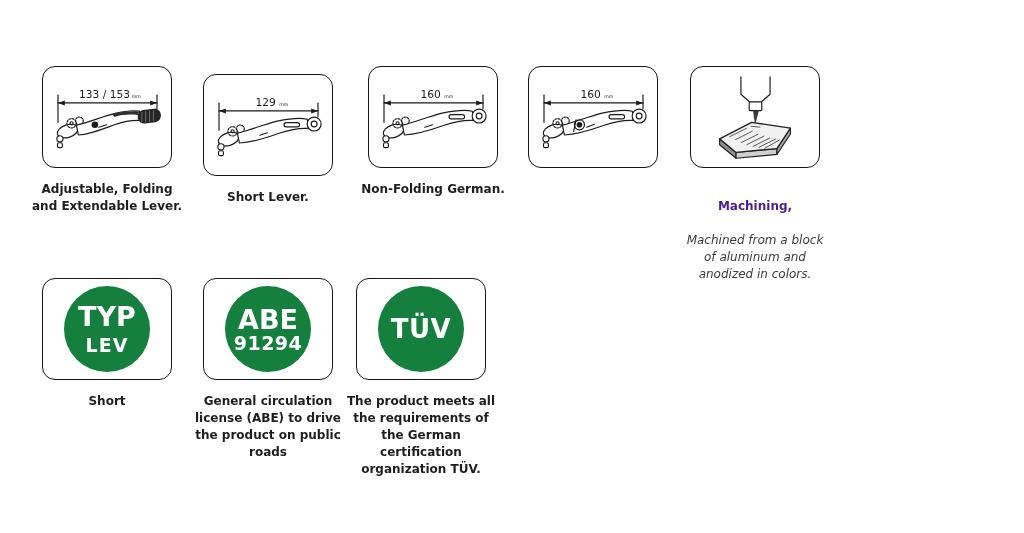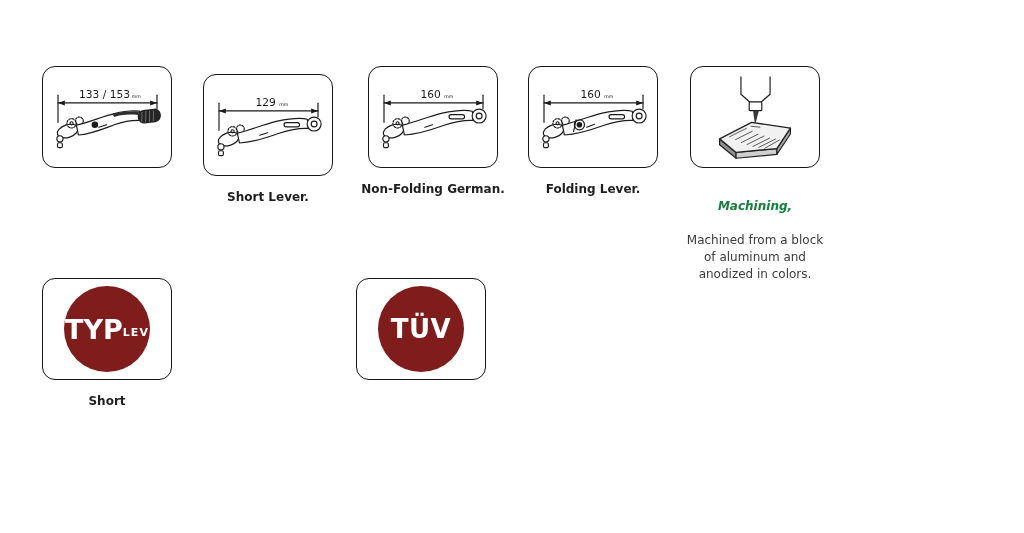--- a/index.html
+++ b/index.html
@@ -10,36 +10,36 @@
   .feat{position:absolute;width:190px;display:flex;flex-direction:column;align-items:center;}
   .box{
     width:130px;height:102px;border:1.6px solid #161616;border-radius:13px;
     background:#fff;box-sizing:border-box;display:flex;align-items:center;justify-content:center;
     flex:0 0 auto;
   }
   .cap{
     margin-top:13px;text-align:center;font-weight:700;font-size:12px;line-height:17px;
     color:#1e1e1e;white-space:pre-line;width:100%;
   }
-  .cap-strong{display:block;font-weight:700;color:#15803d;font-style:italic;}
-  .cap-sub{display:block;font-weight:400;color:#3b3b3b;}
+  .cap-strong{display:block;font-weight:700;color:#4c1d95;}
+  .cap-sub{display:block;font-weight:400;color:#3b3b3b;font-style:italic;}
   svg{display:block;}
   svg text{font-family:"DejaVu Sans","Liberation Sans",sans-serif;fill:#1b1b1b;}
   .ln{fill:none;stroke:#1b1b1b;stroke-width:1.2;stroke-linecap:round;stroke-linejoin:round;}
   .lnw{fill:#ffffff;stroke:#1b1b1b;stroke-width:1.2;stroke-linecap:round;stroke-linejoin:round;}
   .dim{font-size:11px;}
   .dimu{font-size:4.8px;}
   .badge{
-    width:86px;height:86px;border-radius:50%;background:#7f1d1d;color:#ffffff;
-    display:flex;flex-direction:row;align-items:center;justify-content:center;
+    width:86px;height:86px;border-radius:50%;background:#15803d;color:#ffffff;
+    display:flex;flex-direction:column;align-items:center;justify-content:center;
     font-weight:700;text-align:center;
   }
   .badge .b-top{font-size:27px;line-height:1;display:block;}
   .badge .b-top.sm{font-size:26px;letter-spacing:.5px;}
-  .badge .b-bot{font-size:11px;line-height:1;display:block;margin-top:6px;letter-spacing:1px;}
+  .badge .b-bot{font-size:19px;line-height:1;display:block;margin-top:6px;letter-spacing:1px;}
   .badge .b-bot.num{font-size:19px;letter-spacing:.5px;margin-top:1px;}
 </style>
 </head>
 <body>
 
 <div class="canvas">
 
   <div class="feat" style="left:12px;top:66px;">
     <div class="box">
       <svg width="127" height="99" viewBox="0 0 130 102">
@@ -59,20 +59,22 @@
         <path class="lnw" d="M33,59 C48,55 60,50 72,47 C84,44 92,43.5 98,44.5 L99,54 C90,53.5 82,55 72,58.5 C60,63 47,68.5 35,69 Z"></path>
         <path d="M70,47.5 C80,45 90,44 97.5,45 L96.5,48.5 C88,47.5 80,48 72,50.5 Z" fill="#2e2e2e"></path>
         <circle cx="52" cy="58.5" r="3.4" fill="#1b1b1b"></circle>
         <g transform="rotate(-7 108 49)">
           <rect x="96" y="42.5" width="24" height="14" rx="6.5" fill="#252525"></rect>
           <path d="M101,44.5 L99.5,55 M105,44 L103.5,55.5 M109,44 L107.5,55.5 M113,44.5 L111.5,55" stroke="#6f6f6f" stroke-width="1" fill="none"></path>
         </g>
         <path class="ln" d="M56,61 L64,58.5" stroke-width="1.8"></path>
       </svg>
     </div>
+    <div class="cap">Adjustable, Folding
+and Extendable Lever.</div>
   </div>
 
   <div class="feat" style="left:173px;top:66px;margin-top:8px;">
     <div class="box">
       <svg width="127" height="99" viewBox="0 0 130 102">
         <path class="ln" d="M14,28 V56"></path>
         <path class="ln" d="M116,28 V42"></path>
         <path class="ln" d="M14,36 H116"></path>
         <polygon points="14,36 21,33.4 21,38.6" fill="#1b1b1b"></polygon>
         <polygon points="116,36 109,33.4 109,38.6" fill="#1b1b1b"></polygon>
@@ -139,21 +141,20 @@
         <path class="lnw" d="M33,59 C48,55 60,50 74,46.5 C88,43.5 99,43 105,44.5 L106,54 C98,53.5 88,55 76,59 C62,64 47,68.5 35,69 Z"></path>
         <path class="ln" d="M47,53.5 L44.5,65.5" stroke-width="1"></path>
         <circle class="ln" cx="50.5" cy="58.5" r="5.2" stroke-width="1"></circle>
         <circle cx="50.5" cy="58.5" r="2.9" fill="#1b1b1b"></circle>
         <rect class="ln" x="81" y="48" width="16" height="4.5" rx="2.2" stroke-width="1"></rect>
         <circle class="lnw" cx="112" cy="49.5" r="7.2"></circle>
         <circle class="ln" cx="112" cy="49.5" r="3" stroke-width="1"></circle>
         <path class="ln" d="M58,61 L66,58" stroke-width="1.8"></path>
       </svg>
     </div>
-    <div class="cap">Folding Lever.</div>
   </div>
 
   <div class="feat" style="left:660px;top:66px;">
     <div class="box">
       <svg width="127" height="99" viewBox="0 0 130 102">
         <path class="ln" d="M50,9 V27 L59,35 H71 L80,27 V9" stroke-width="1.5"></path>
         <rect class="lnw" x="58.5" y="35" width="13" height="9" rx="1" stroke-width="1.4"></rect>
         <path d="M62.5,44 L64.5,59 L68.5,44 Z" fill="#3a3a3a"></path>
         <polygon points="28,73 28,79 45,93 45,87" fill="#8f8f8f" stroke="#222" stroke-width="1.2" stroke-linejoin="round"></polygon>
         <polygon points="45,87 45,93 87,89 87,83" fill="#cfcfcf" stroke="#222" stroke-width="1.2" stroke-linejoin="round"></polygon>
@@ -176,22 +177,39 @@
   <div class="feat" style="left:12px;top:278px;">
     <div class="box">
       <div class="badge">
         <span class="b-top">TYP</span>
         <span class="b-bot">LEV</span>
       </div>
     </div>
     <div class="cap">Short</div>
   </div>
 
+  <div class="feat" style="left:173px;top:278px;">
+    <div class="box">
+      <div class="badge">
+        <span class="b-top">ABE</span>
+        <span class="b-bot num">91294</span>
+      </div>
+    </div>
+    <div class="cap">General circulation
+license (ABE) to drive
+the product on public
+roads</div>
+  </div>
 
   <div class="feat" style="left:326px;top:278px;">
     <div class="box">
       <div class="badge">
         <span class="b-top sm">TÜV</span>
       </div>
     </div>
+    <div class="cap">The product meets all
+the requirements of
+the German
+certification
+organization TÜV.</div>
   </div>
 
 </div>
 
 </body></html>

